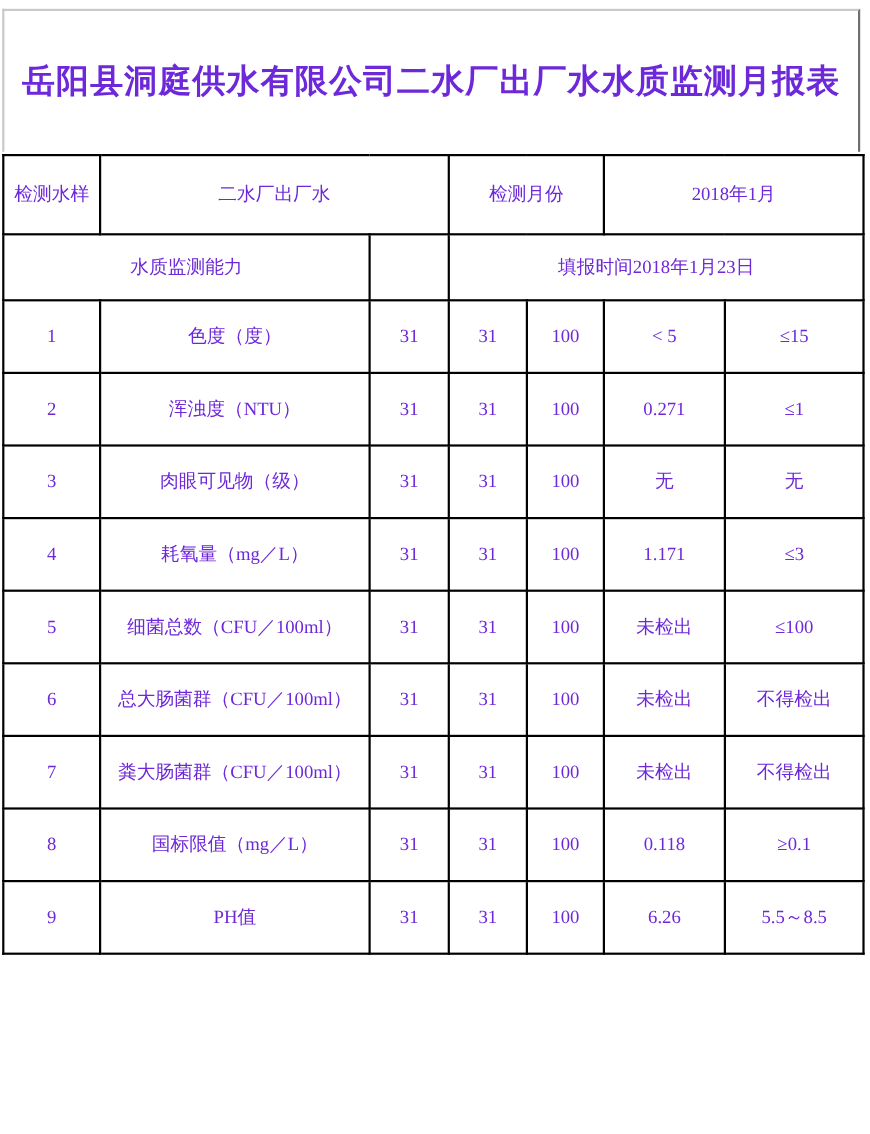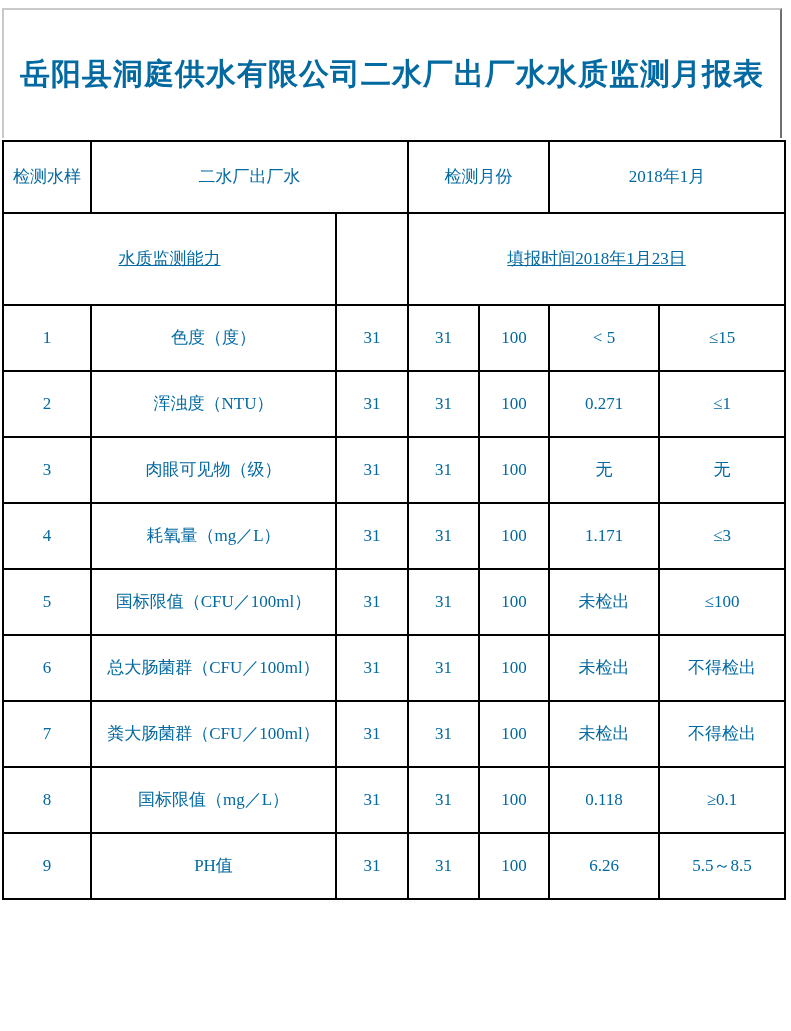--- a/index.html
+++ b/index.html
@@ -1,20 +1,20 @@
 <!DOCTYPE html>
 <html><head>
 <meta charset="utf-8">
 <style>
   html,body{margin:0;padding:0;background:#ffffff;}
   .page{
     position:relative;
     width:791px;height:1031px;
     background:#ffffff;
-    color:#0369a1;
+    color:#6d28d9;
     font-family:"Liberation Serif","DejaVu Serif",serif;
     overflow:hidden;
   }
   .title-box{
     position:absolute;left:2px;top:8px;
     width:780px;height:130px;
     border-top:2px solid #c9c9c9;
     border-left:2px solid #c9c9c9;
     border-right:2px solid #6f6f6f;
     display:flex;align-items:center;justify-content:center;
@@ -39,21 +39,21 @@
     vertical-align:middle;
     font-size:17px;
     font-weight:normal;
     padding:0 2px;
     box-sizing:border-box;
     overflow:hidden;
     white-space:pre-line;
     line-height:1.45;
   }
   tr.r-info1{height:72px;}
-  tr.r-info2{height:92px;text-decoration:underline;}
+  tr.r-info2{height:60px;}
   tr.r-head{height:75px;}
   tr.r-data{height:66px;}
 </style>
 </head>
 <body>
 
 <div class="page">
 
   <div class="title-box">
     <div class="title-text">岳阳县洞庭供水有限公司二水厂出厂水水质监测月报表</div>
@@ -120,21 +120,21 @@
       <td>耗氧量（mg／L）</td>
       <td>31</td>
       <td>31</td>
       <td>100</td>
       <td>1.171</td>
       <td>≤3</td>
     </tr>
 
     <tr class="r-data">
       <td>5</td>
-      <td>国标限值（CFU／100ml）</td>
+      <td>细菌总数（CFU／100ml）</td>
       <td>31</td>
       <td>31</td>
       <td>100</td>
       <td>未检出</td>
       <td>≤100</td>
     </tr>
 
     <tr class="r-data">
       <td>6</td>
       <td>总大肠菌群（CFU／100ml）</td>

